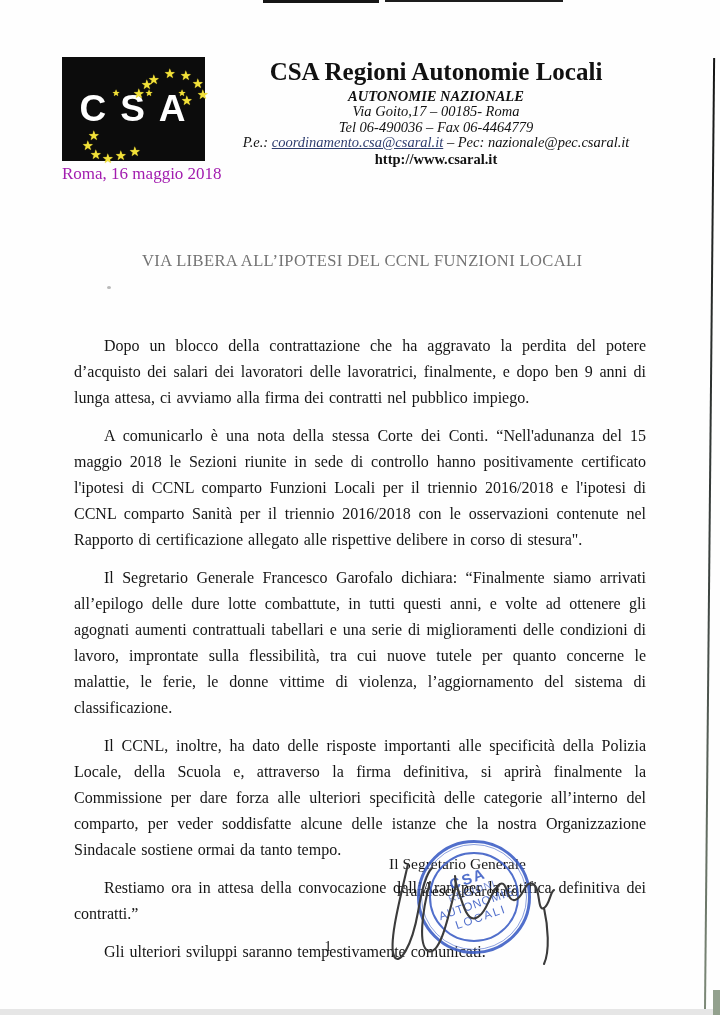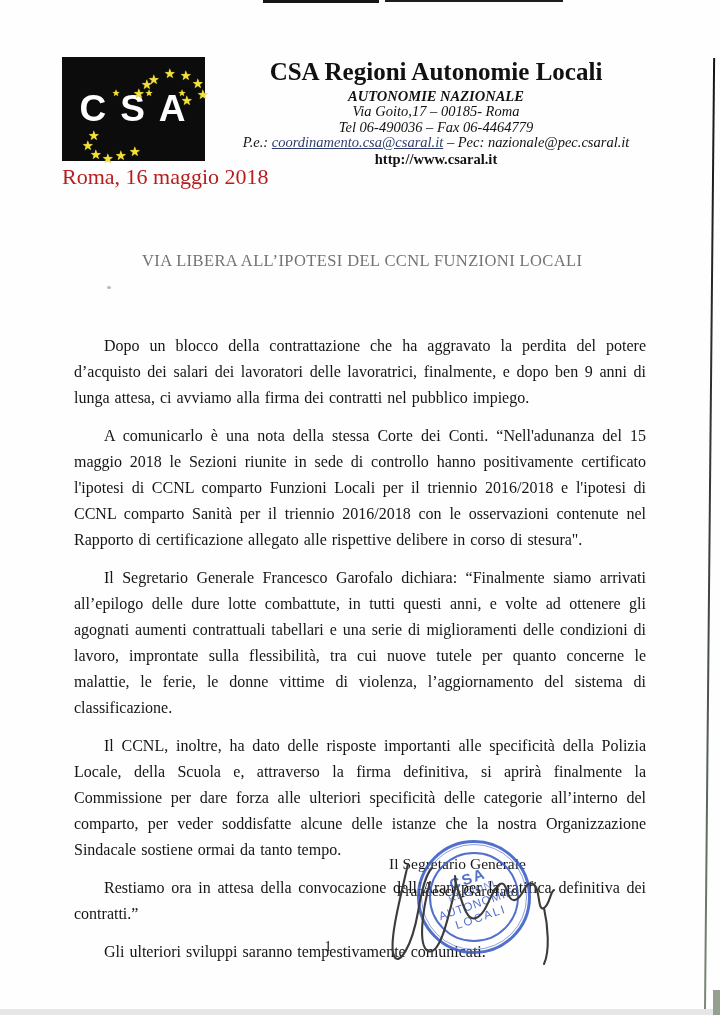--- a/index.html
+++ b/index.html
@@ -17,21 +17,21 @@
   .speck { position:absolute; left:107px; top:286px; width:4px; height:3px; background:#b9b9b9; border-radius:50%; }
 
   
   .logo-box { position:absolute; left:62px; top:57px; width:143px; height:104px; background:#0c0c0c; }
   .logo-text { position:absolute; left:0; top:33px; width:100%; text-align:center;
     font-family:"Liberation Sans", sans-serif; font-weight:bold; font-size:37px; line-height:37px;
     color:#ffffff; letter-spacing:14px; padding-left:12px; }
   .star { position:absolute; color:#f2e13a; font-size:13px; line-height:13px; text-shadow:0 0 1px #d8c320; }
   .star.small { font-size:9px; line-height:9px; }
 
-  .date-line { position:absolute; left:62px; top:164px; font-size:22px; color:#b91c1c; }
+  .date-line { position:absolute; left:62px; top:164px; font-size:17px; color:#a21caf; }
 
   
   .header-block { position:absolute; left:218px; top:58px; width:436px; text-align:center; color:#111; }
   .org-name { font-size:25px; font-weight:bold; line-height:28px; }
   .org-sub { font-size:14.5px; font-weight:bold; font-style:italic; line-height:16px; margin-top:2px; }
   .org-line { font-size:14.5px; font-style:italic; line-height:15.5px; }
   .org-site { font-size:14.5px; line-height:16px;font-weight:bold; }
   .email-link { color:#2e3d6e; text-decoration:underline; cursor:pointer; }
 
   .letter-title { position:absolute; left:142px; top:251px; font-size:16.5px; color:#737373; letter-spacing:0.4px;text-align:right; }

